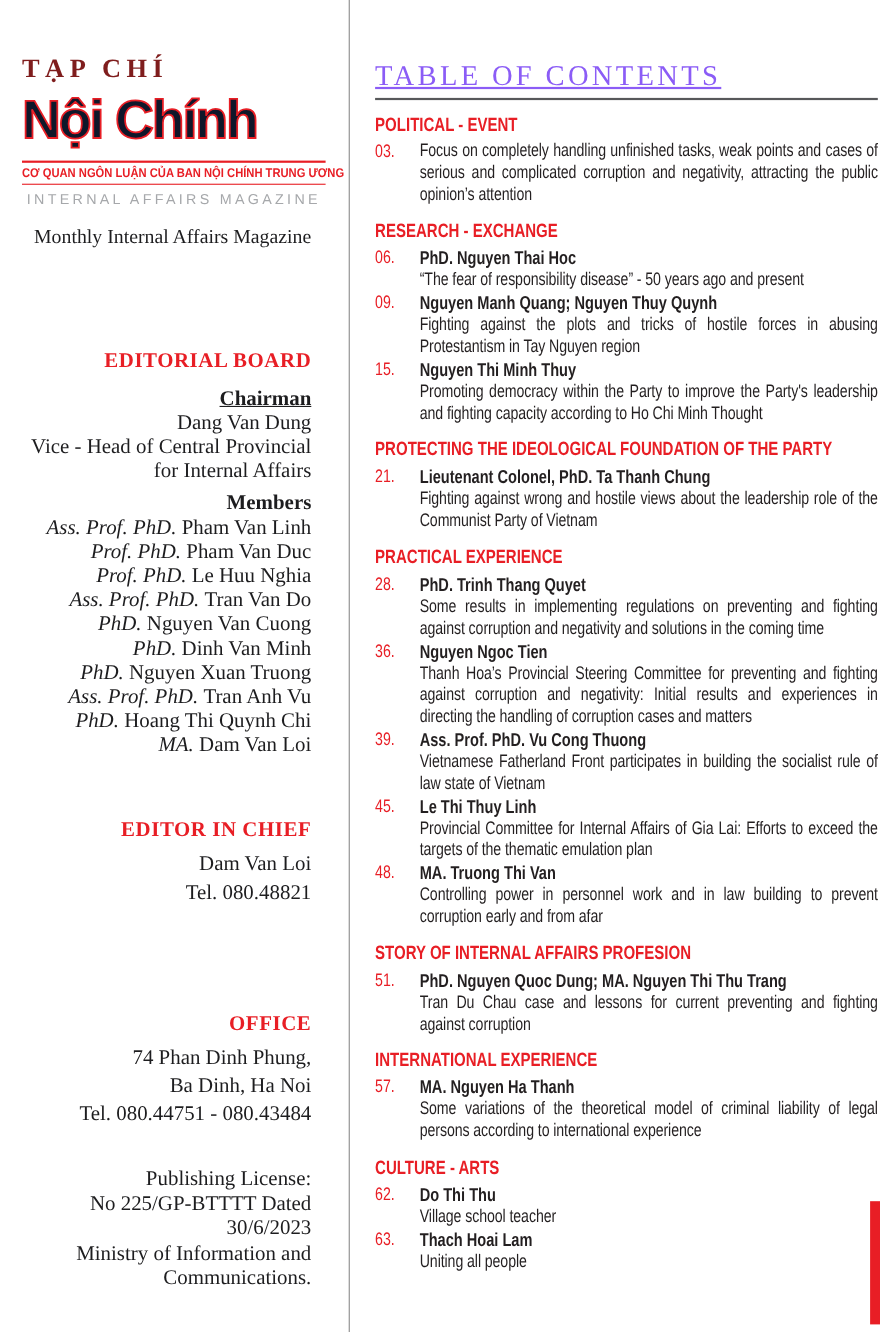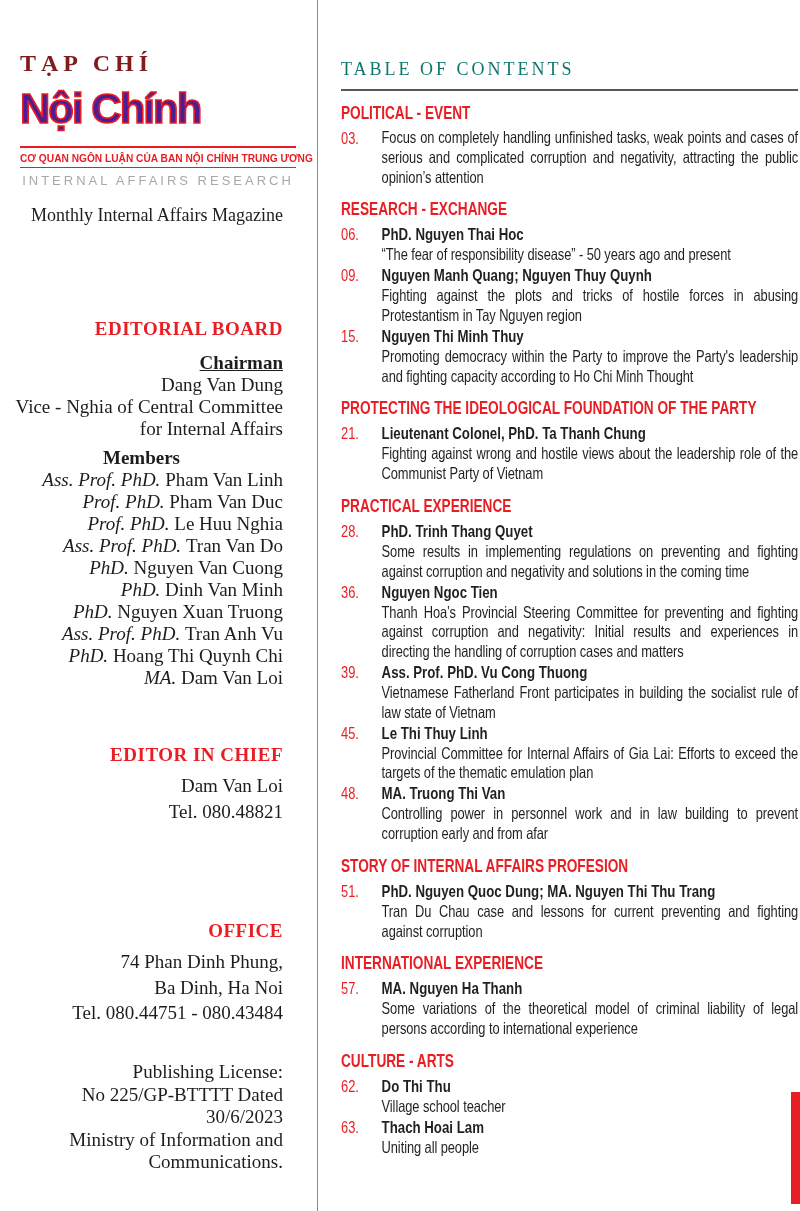--- a/index.html
+++ b/index.html
@@ -8,22 +8,22 @@
     font-family:"Liberation Serif", serif; color:#1d1d1f; overflow:hidden;
   }
   .page { position:absolute; inset:0; }
 
   
   .sidebar { position:absolute; left:0; top:0; width:298px; height:100%; }
 
   .masthead { position:absolute; top:50px; left:20px; width:276px; }
   .kicker { font-weight:bold; font-size:24px; letter-spacing:5px; color:#7f1d1d; line-height:26px; }
   .logo {
-    font-family:"Liberation Sans", sans-serif; font-weight:bold; font-size:42px;
-    color:#4c1d95; letter-spacing:-2px; line-height:60px; margin-top:3px;
+    font-family:"Liberation Sans", sans-serif; font-weight:bold; font-size:49px;
+    color:#0f172a; letter-spacing:-2px; line-height:60px; margin-top:3px;
     -webkit-text-stroke:1.6px #e81e25; white-space:nowrap;
   }
   .red-rule { height:2px; background:#e81e25; margin-top:7px; }
   .tagline {
     font-family:"Liberation Sans", sans-serif; font-weight:bold; color:#e81e25;
     font-size:11.5px; line-height:14px; margin-top:3px; white-space:nowrap;
   }
   .fitx { display:inline-block; transform:scaleX(0.885); transform-origin:0 50%; }
   .thin-red-rule { height:1px; background:#e81e25; margin-top:2px; }
   .mag-sub {
@@ -35,33 +35,33 @@
   .issue-line { font-family:"Liberation Sans", sans-serif; font-weight:bold; font-size:19px; line-height:22px; }
   .issue-sub { font-size:18px; line-height:21px; margin-top:3px; }
 
   .block { position:absolute; left:0; width:283px; text-align:right; font-size:19px; }
   .block-heading { color:#e81e25; font-weight:bold; font-size:19px; letter-spacing:0.5px; line-height:22px; }
   .sub-heading { font-weight:bold; line-height:22px; }
   .line { line-height:22px; }
   .line em { font-style:italic; }
   #board { top:318px; }
   #board .sub-heading.first { margin-top:12px;text-decoration:underline; }
-  #board .sub-heading.second { margin-top:7px;text-align:center; }
+  #board .sub-heading.second { margin-top:7px; }
   #eic { top:744px; }
   #eic .block-heading, #office .block-heading { margin-bottom:7px; }
   #eic .line, #office .line { line-height:25.5px; }
   #office { top:920px; }
   #license { top:1061px; }
   #license .line { line-height:22.5px; }
 
   .divider { position:absolute; left:317px; top:0; width:1px; height:1211px; background:#8a8a8a; }
 
   
   .toc { position:absolute; left:341px; top:54px; width:457px; }
-  .toc-title { color:#0f766e; font-weight:bold; font-weight:normal; font-size:18px; letter-spacing:3px; line-height:30px; }
+  .toc-title { color:#8b5cf6; font-weight:bold; font-weight:normal; font-size:26px; letter-spacing:3px; line-height:30px;text-decoration:underline; }
   .toc-rule { height:2px; background:#57585a; margin-top:5px; }
   .toc-body {
     font-family:"Liberation Sans", sans-serif; margin-top:0;
     transform:scaleX(0.78); transform-origin:0 0; width:586px; color:#231f20;
   }
   .toc-section { margin-top:10px; }
   .toc-heading { color:#e81e25; font-weight:bold; font-size:17.5px; line-height:21px; margin:12px 0 4px 0; }
   h2.toc-heading { margin-top:12px; margin-bottom:4px; }
   .toc-item { display:flex; }
   .toc-page { color:#e81e25; width:52px; flex:none; font-size:16.5px; line-height:20.5px; }
@@ -77,33 +77,33 @@
 <div class="page">
 
   <div class="sidebar">
 
     <div class="masthead">
       <div class="kicker">TẠP CHÍ</div>
       <div class="logo">Nội Chính</div>
       <div class="red-rule"></div>
       <div class="tagline"><span class="fitx">CƠ QUAN NGÔN LUẬN CỦA BAN NỘI CHÍNH TRUNG ƯƠNG</span></div>
       <div class="thin-red-rule"></div>
-      <div class="mag-sub">INTERNAL AFFAIRS RESEARCH</div>
+      <div class="mag-sub">INTERNAL AFFAIRS MAGAZINE</div>
     </div>
 
     <div class="issue">
       <div class="issue-sub">Monthly Internal Affairs Magazine</div>
     </div>
 
     <div class="block" id="board">
       <div class="block-heading">EDITORIAL BOARD</div>
       <div class="sub-heading first">Chairman</div>
       <div id="chairman-lines">
           <div class="line">Dang Van Dung</div>
-          <div class="line">Vice - Nghia of Central Committee</div>
+          <div class="line">Vice - Head of Central Provincial</div>
           <div class="line">for Internal Affairs</div>
         </div>
       <div class="sub-heading second">Members</div>
       <div id="member-lines">
           <div class="line"><em>Ass. Prof. PhD. </em>Pham Van Linh</div>
           <div class="line"><em>Prof. PhD. </em>Pham Van Duc</div>
           <div class="line"><em>Prof. PhD. </em>Le Huu Nghia</div>
           <div class="line"><em>Ass. Prof. PhD. </em>Tran Van Do</div>
           <div class="line"><em>PhD. </em>Nguyen Van Cuong</div>
           <div class="line"><em>PhD. </em>Dinh Van Minh</div>

